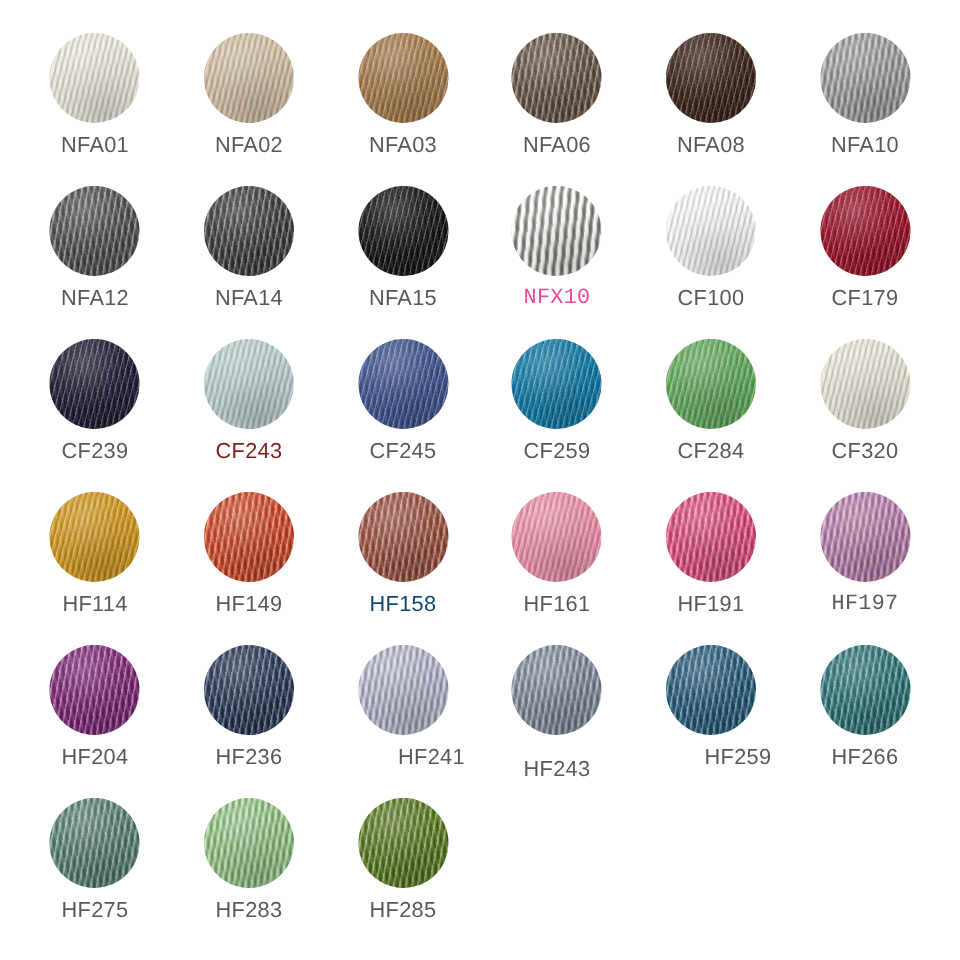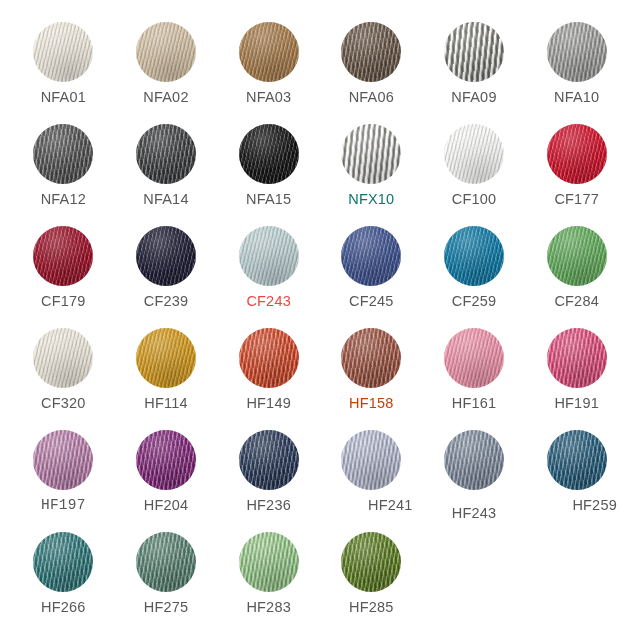--- a/index.html
+++ b/index.html
@@ -153,25 +153,25 @@
       <div class="swatch-label" style="color: rgb(88, 88, 90);">NFA03</div>
     </div>
     <div class="swatch-cell">
       <div class="swatch-disc heather" style="background-color: rgb(110, 90, 73);">
         <div class="fibre"></div>
         <div class="shade"></div>
       </div>
       <div class="swatch-label" style="color: rgb(88, 88, 90);">NFA06</div>
     </div>
     <div class="swatch-cell">
-      <div class="swatch-disc marl" style="background-color: rgb(179, 179, 173);">
-        <div class="fibre"></div>
-        <div class="shade"></div>
-      </div>
-      <div class="swatch-label" style="color: rgb(88, 88, 90);">NFA09</div>
+      <div class="swatch-disc" style="background-color: rgb(60, 36, 24);">
+        <div class="fibre"></div>
+        <div class="shade"></div>
+      </div>
+      <div class="swatch-label" style="color: rgb(88, 88, 90);">NFA08</div>
     </div>
     <div class="swatch-cell">
       <div class="swatch-disc heather" style="background-color: rgb(168, 168, 166);">
         <div class="fibre"></div>
         <div class="shade"></div>
       </div>
       <div class="swatch-label" style="color: rgb(88, 88, 90);">NFA10</div>
     </div>
     <div class="swatch-cell">
       <div class="swatch-disc heather" style="background-color: rgb(86, 86, 86);">
@@ -192,56 +192,49 @@
         <div class="fibre"></div>
         <div class="shade"></div>
       </div>
       <div class="swatch-label" style="color: rgb(88, 88, 90);">NFA15</div>
     </div>
     <div class="swatch-cell">
       <div class="swatch-disc marl" style="background-color: rgb(232, 232, 228);">
         <div class="fibre"></div>
         <div class="shade"></div>
       </div>
-      <div class="swatch-label" style="color: #0f766e;">NFX10</div>
+      <div class="swatch-label" style="color: #ec4899; font-family: Liberation Mono, monospace;">NFX10</div>
     </div>
     <div class="swatch-cell">
       <div class="swatch-disc" style="background-color: rgb(251, 251, 249);">
         <div class="fibre"></div>
         <div class="shade"></div>
       </div>
       <div class="swatch-label" style="color: rgb(88, 88, 90);">CF100</div>
     </div>
     <div class="swatch-cell">
-      <div class="swatch-disc" style="background-color: rgb(212, 18, 43);">
-        <div class="fibre"></div>
-        <div class="shade"></div>
-      </div>
-      <div class="swatch-label" style="color: rgb(88, 88, 90);">CF177</div>
-    </div>
-    <div class="swatch-cell">
       <div class="swatch-disc" style="background-color: rgb(158, 17, 40);">
         <div class="fibre"></div>
         <div class="shade"></div>
       </div>
       <div class="swatch-label" style="color: rgb(88, 88, 90);">CF179</div>
     </div>
     <div class="swatch-cell">
       <div class="swatch-disc" style="background-color: rgb(29, 28, 52);">
         <div class="fibre"></div>
         <div class="shade"></div>
       </div>
       <div class="swatch-label" style="color: rgb(88, 88, 90);">CF239</div>
     </div>
     <div class="swatch-cell">
       <div class="swatch-disc" style="background-color: rgb(192, 211, 213);">
         <div class="fibre"></div>
         <div class="shade"></div>
       </div>
-      <div class="swatch-label" style="color: #ef4444;">CF243</div>
+      <div class="swatch-label" style="color: #7f1d1d;">CF243</div>
     </div>
     <div class="swatch-cell">
       <div class="swatch-disc" style="background-color: rgb(62, 83, 145);">
         <div class="fibre"></div>
         <div class="shade"></div>
       </div>
       <div class="swatch-label" style="color: rgb(88, 88, 90);">CF245</div>
     </div>
     <div class="swatch-cell">
       <div class="swatch-disc" style="background-color: rgb(14, 123, 168);">
@@ -276,21 +269,21 @@
         <div class="fibre"></div>
         <div class="shade"></div>
       </div>
       <div class="swatch-label" style="color: rgb(88, 88, 90);">HF149</div>
     </div>
     <div class="swatch-cell">
       <div class="swatch-disc heather" style="background-color: rgb(168, 87, 68);">
         <div class="fibre"></div>
         <div class="shade"></div>
       </div>
-      <div class="swatch-label" style="color: #c2410c;">HF158</div>
+      <div class="swatch-label" style="color: #0c4a6e;">HF158</div>
     </div>
     <div class="swatch-cell">
       <div class="swatch-disc" style="background-color: rgb(241, 148, 171);">
         <div class="fibre"></div>
         <div class="shade"></div>
       </div>
       <div class="swatch-label" style="color: rgb(88, 88, 90);">HF161</div>
     </div>
     <div class="swatch-cell">
       <div class="swatch-disc heather" style="background-color: rgb(239, 79, 131);">

